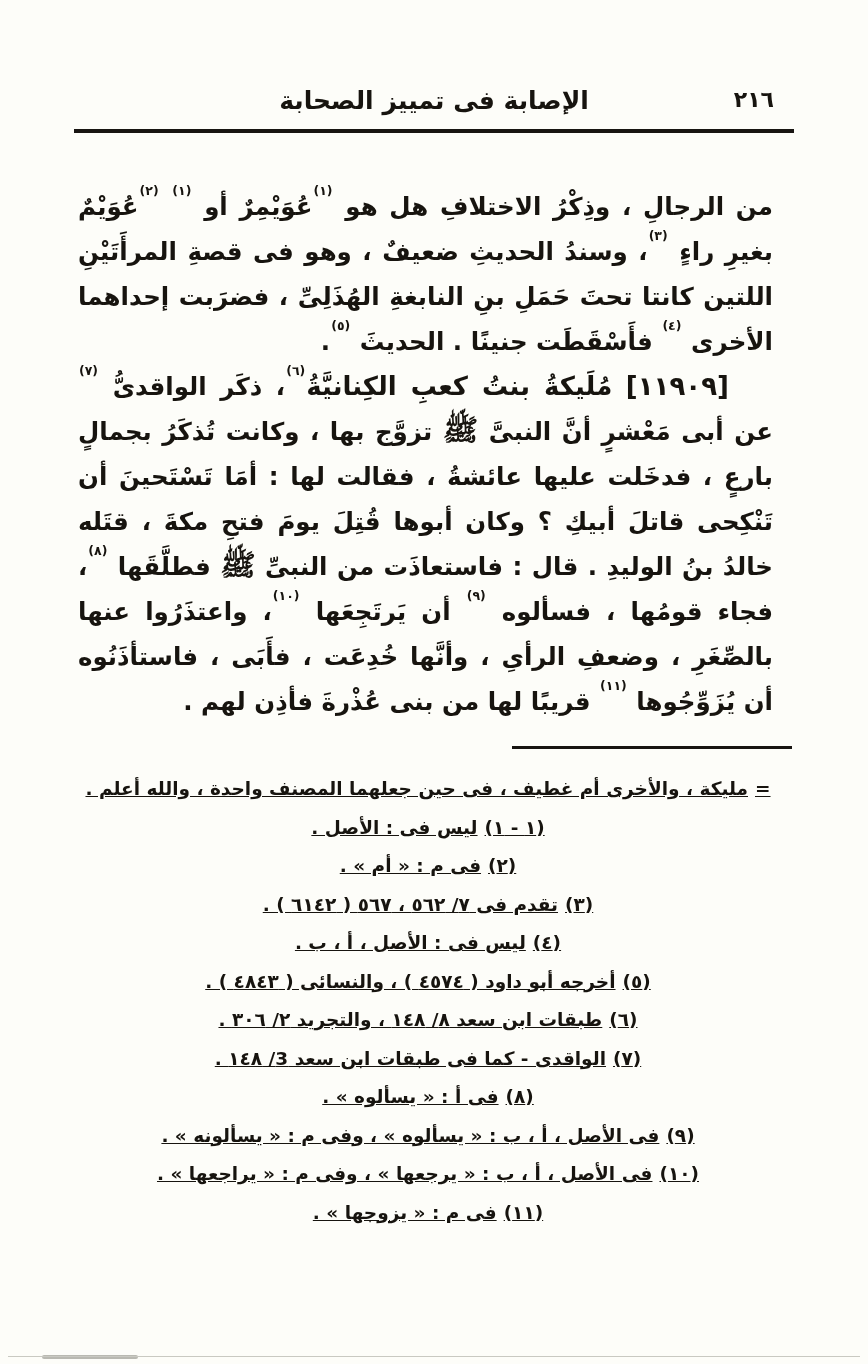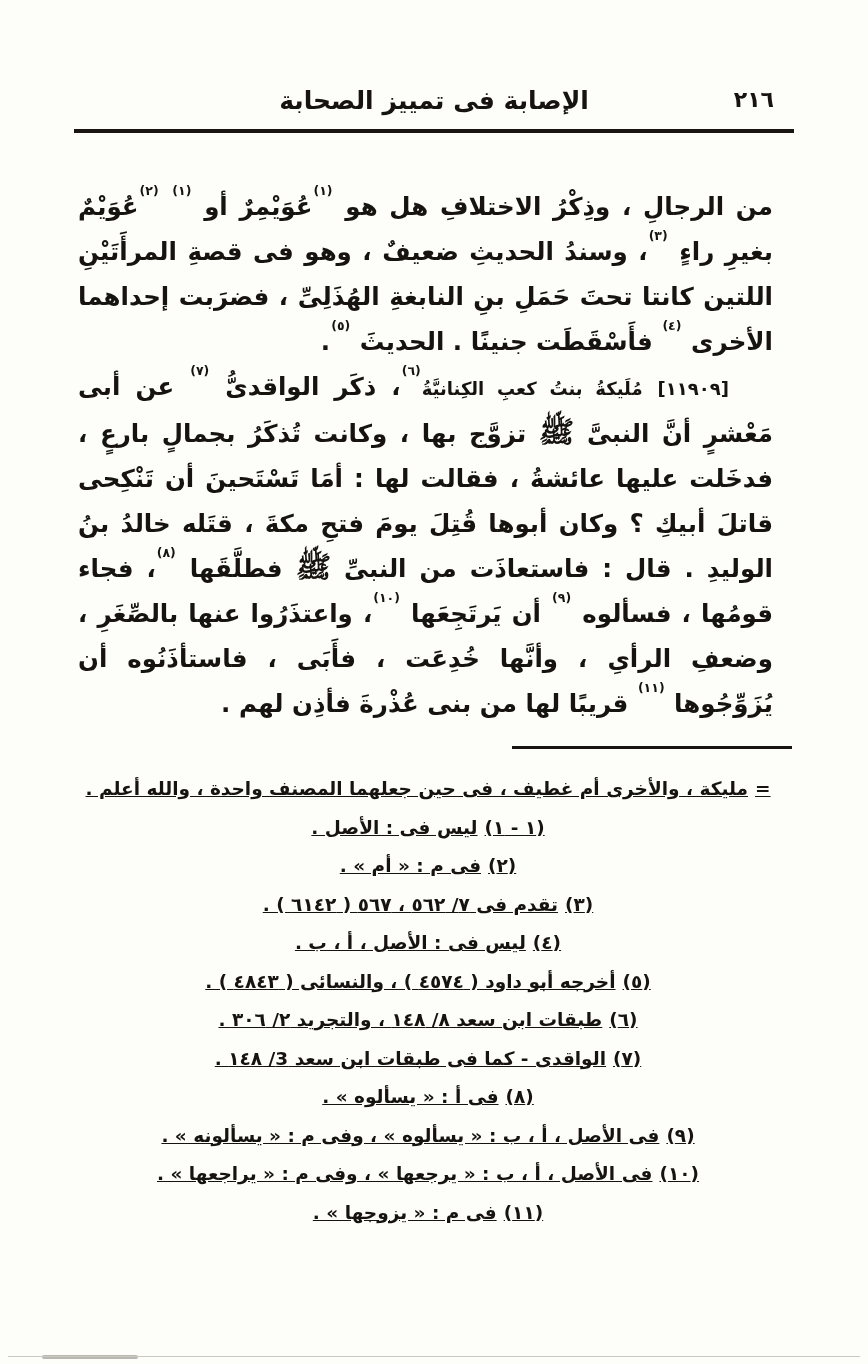--- a/index.html
+++ b/index.html
@@ -20,21 +20,21 @@
   .header-rule { position: absolute; top: 129px; left: 74px; right: 74px; height: 0; border-top: 4px solid #181512; }
 
   .body-text {
     position: absolute; top: 160px; left: 78px; right: 95px;
     font-size: 24.5px; font-weight: bold; line-height: 45px;
     text-align: justify;
     margin-top: 24px;
   }
   .body-text p { margin: 0; }
   .entry-paragraph { text-indent: 44px; margin-top: 2px; }
-  .entry-head { font-size: 18px; }
+  .entry-head { font-size: 26px; }
 
   sup.fn { font-size: 12.5px; position: relative; top: -11px; font-weight: bold; padding: 0 1px; line-height: 0; }
   .saw { font-size: 1.2em; line-height: 0; }
 
   .footnote-rule { position: absolute; top: 746px; right: 76px; width: 280px; border-top: 3px solid #181512; }
 
   .footnotes {
     position: absolute; top: 770px; right: 90px; left: 78px;
     font-size: 18.5px; font-weight: bold; line-height: 38.5px;
   }

